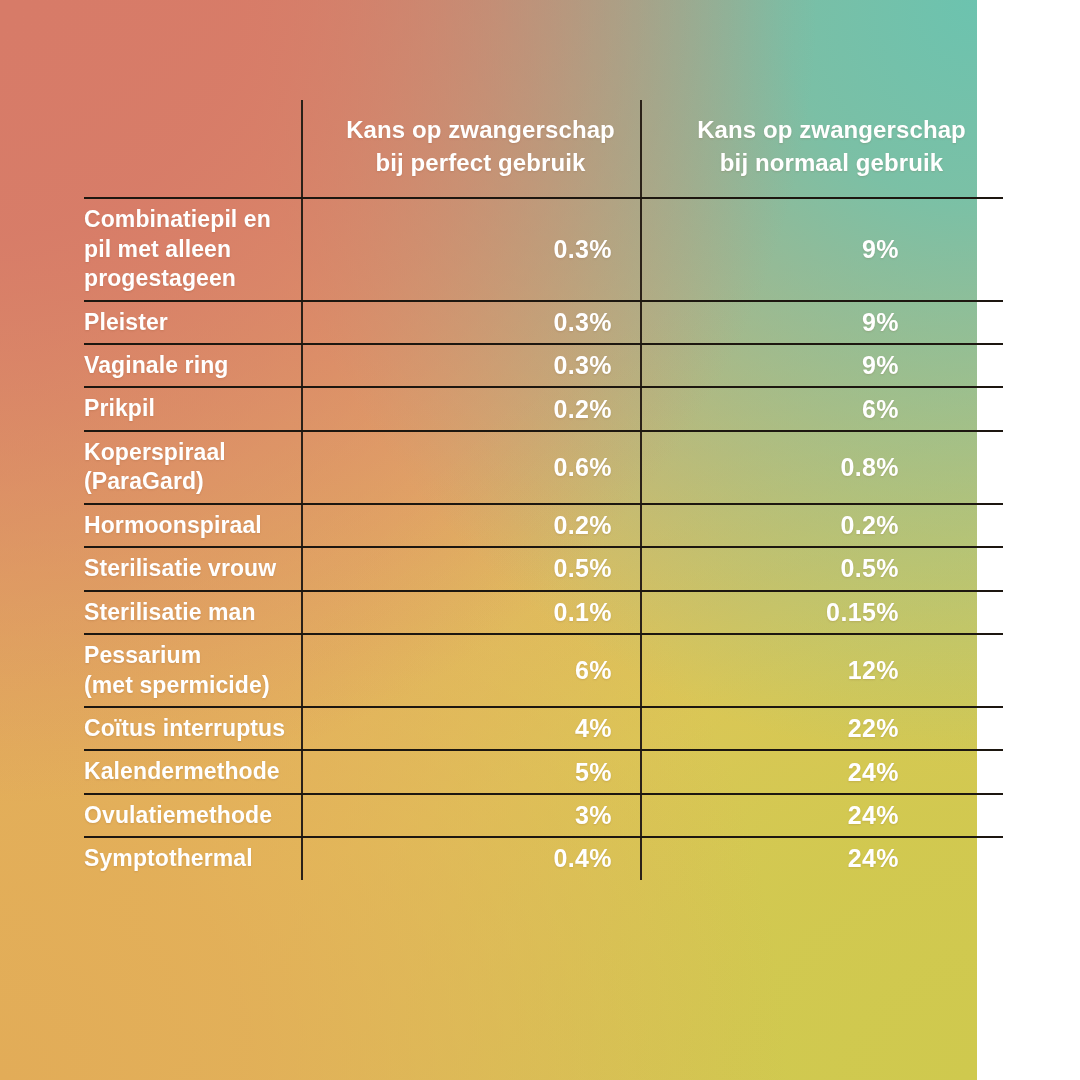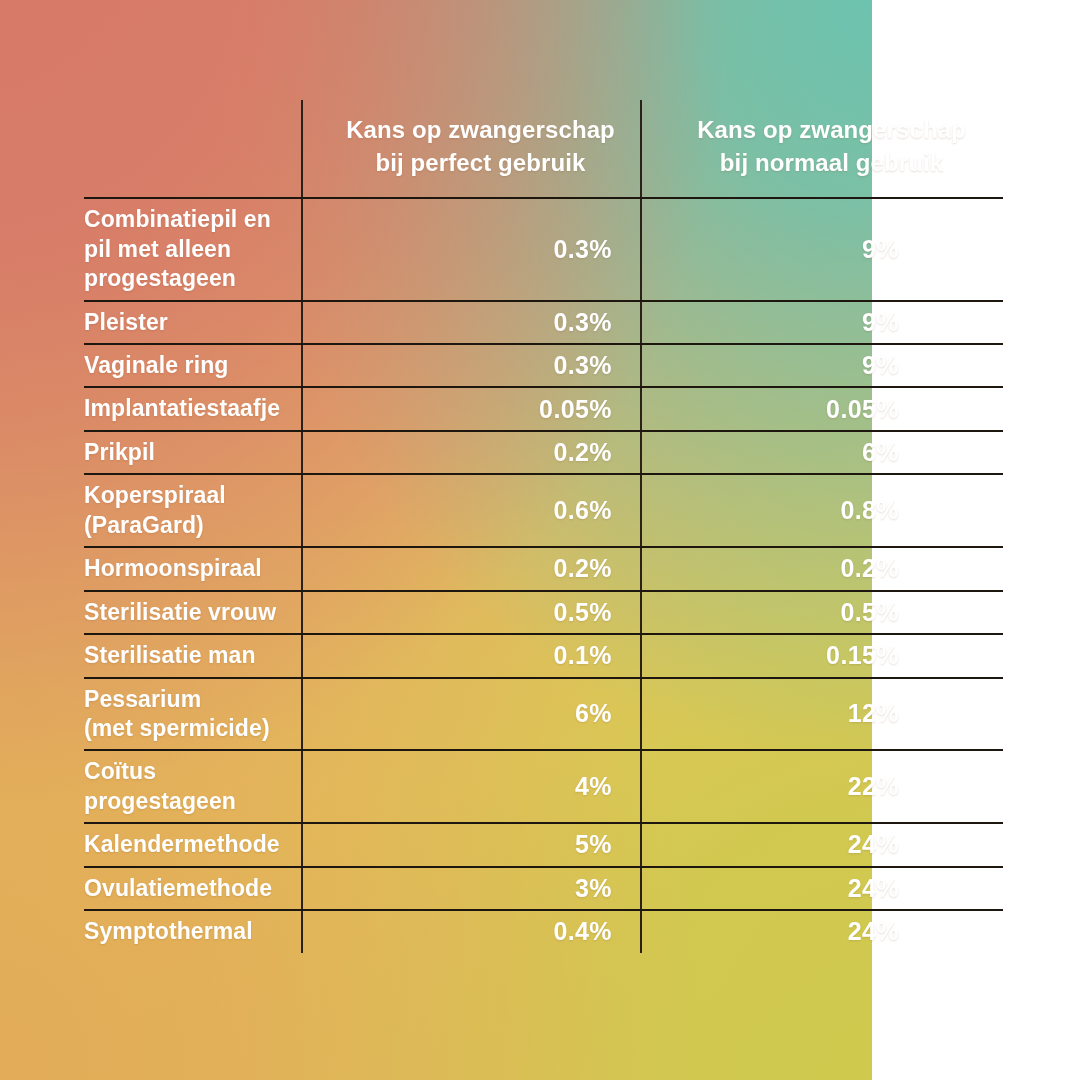--- a/index.html
+++ b/index.html
@@ -8,21 +8,21 @@
   }
   body {
     width: 1080px;
     height: 1080px;
     overflow: hidden;
     font-family: "Liberation Sans", sans-serif;
   }
 
   #infographic {
     position: relative;
-    width: 872px;
+    width: 977px;
     height: 1080px;
     box-sizing: border-box;
     
     background-color: #e0b05c;
     background-image:
       radial-gradient(ellipse 135% 120% at 0% 0%,   rgba(215,123,104,1) 0%,  rgba(215,123,104,0.92) 18%, rgba(215,123,104,0) 62%),
       radial-gradient(ellipse 125% 118% at 100% 0%, rgba(108,195,175,1) 0%,  rgba(112,195,172,0.90) 16%, rgba(120,196,168,0) 60%),
       radial-gradient(ellipse 130% 125% at 0% 100%, rgba(226,172,88,1) 0%,   rgba(226,172,88,0.85) 20%, rgba(226,172,88,0) 62%),
       radial-gradient(ellipse 130% 125% at 100% 100%, rgba(207,201,78,1) 0%, rgba(207,201,78,0.85) 20%, rgba(207,201,78,0) 62%),
       linear-gradient(160deg, #d87e69 0%, #e2a869 38%, #e7c45f 68%, #d8c95a 100%);
@@ -141,27 +141,20 @@
           </tr>
           <tr>
             <td class="label">
               <span class="lbl-line">Vaginale ring</span>
             </td>
             <td class="val v1">0.3%</td>
             <td class="val v2">9%</td>
           </tr>
           <tr>
             <td class="label">
-              <span class="lbl-line">Implantatiestaafje</span>
-            </td>
-            <td class="val v1">0.05%</td>
-            <td class="val v2">0.05%</td>
-          </tr>
-          <tr>
-            <td class="label">
               <span class="lbl-line">Prikpil</span>
             </td>
             <td class="val v1">0.2%</td>
             <td class="val v2">6%</td>
           </tr>
           <tr>
             <td class="label">
               <span class="lbl-line">Koperspiraal</span>
               <span class="lbl-line">(ParaGard)</span>
             </td>
@@ -192,21 +185,21 @@
           <tr>
             <td class="label">
               <span class="lbl-line">Pessarium</span>
               <span class="lbl-line">(met spermicide)</span>
             </td>
             <td class="val v1">6%</td>
             <td class="val v2">12%</td>
           </tr>
           <tr>
             <td class="label">
-              <span class="lbl-line">Coïtus progestageen</span>
+              <span class="lbl-line">Coïtus interruptus</span>
             </td>
             <td class="val v1">4%</td>
             <td class="val v2">22%</td>
           </tr>
           <tr>
             <td class="label">
               <span class="lbl-line">Kalendermethode</span>
             </td>
             <td class="val v1">5%</td>
             <td class="val v2">24%</td>

